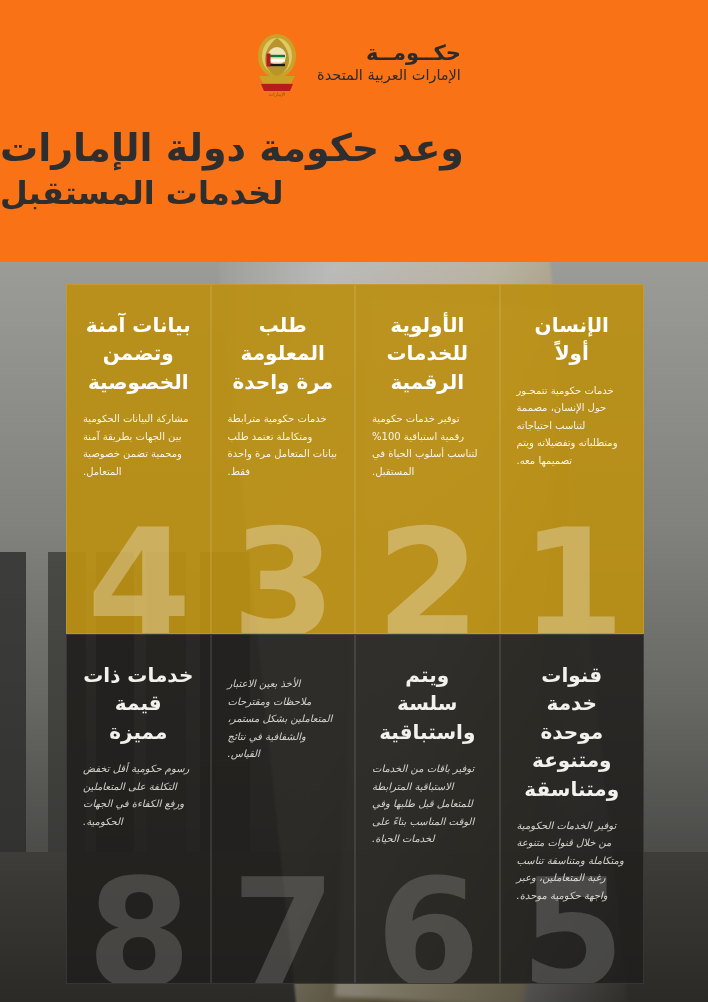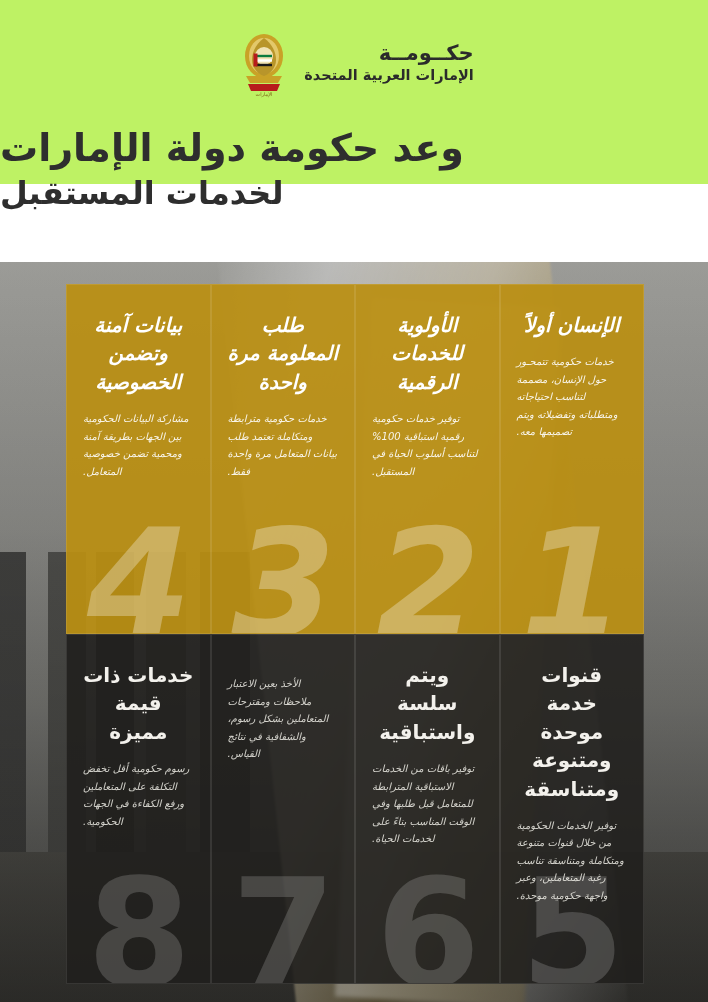--- a/index.html
+++ b/index.html
@@ -12,22 +12,22 @@
   .page {
     position: relative;
     width: 708px; height: 1002px;
     background: #ffffff;
   }
 
   
   .header {
     position: absolute;
     top: 0; left: 0; right: 0;
-    height: 184px;
-    background: #bef264;
+    height: 262px;
+    background: #f97316;
   }
   .emblem-row {
     display: flex;
     flex-direction: row-reverse;
     align-items: center;
     justify-content: center;
     gap: 10px;
     padding-top: 26px;
   }
   .emblem {
@@ -41,21 +41,21 @@
     direction: rtl;
   }
   .gov-line1 {
     font-size: 21px;
     font-weight: bold;
     color: #2b2b2b;
     letter-spacing: 1px;
   }
   .gov-line2 {
     font-size: 14.5px;
-    font-weight: bold;
+    font-weight: normal;
     color: #2b2b2b;
   }
 
   .main-title {
     margin-top: 26px;
     text-align: left;
     direction: rtl;
     color: #2e2e2e;
     font-weight: bold;
     line-height: 1.28;
@@ -126,21 +126,20 @@
     direction: rtl;
   }
   .card {
     position: relative;
     overflow: hidden;
     padding: 26px 16px 10px 16px;
     border: 1px solid rgba(255,255,255,.10);
   }
   .card.gold {
     background: rgba(186,143,18,.93);
-    font-style: italic;
   }
   .card.dark {
     background: rgba(32,31,28,.88);
   }
   .card .ttl {
     position: relative;
     z-index: 2;
     direction: rtl;
     text-align: center;
     color: #ffffff;
@@ -251,21 +250,21 @@
       <div class="num">5</div>
     </div>
 
     <div class="card dark">
       <div class="ttl">ويتم سلسة واستباقية</div>
       <div class="desc">توفير باقات من الخدمات الاستباقية المترابطة للمتعامل قبل طلبها وفي الوقت المناسب بناءً على لخدمات الحياة.</div>
       <div class="num">6</div>
     </div>
 
     <div class="card dark">
-      <div class="desc">الأخذ بعين الاعتبار ملاحظات ومقترحات المتعاملين بشكل رسوم، والشفافية في نتائج القياس.</div>
+      <div class="desc">الأخذ بعين الاعتبار ملاحظات ومقترحات المتعاملين بشكل مستمر، والشفافية في نتائج القياس.</div>
       <div class="num">7</div>
     </div>
 
     <div class="card dark">
       <div class="ttl">خدمات ذات قيمة مميزة</div>
       <div class="desc">رسوم حكومية أقل تخفض التكلفة على المتعاملين ورفع الكفاءة في الجهات الحكومية.</div>
       <div class="num">8</div>
     </div>
 
   </div>

